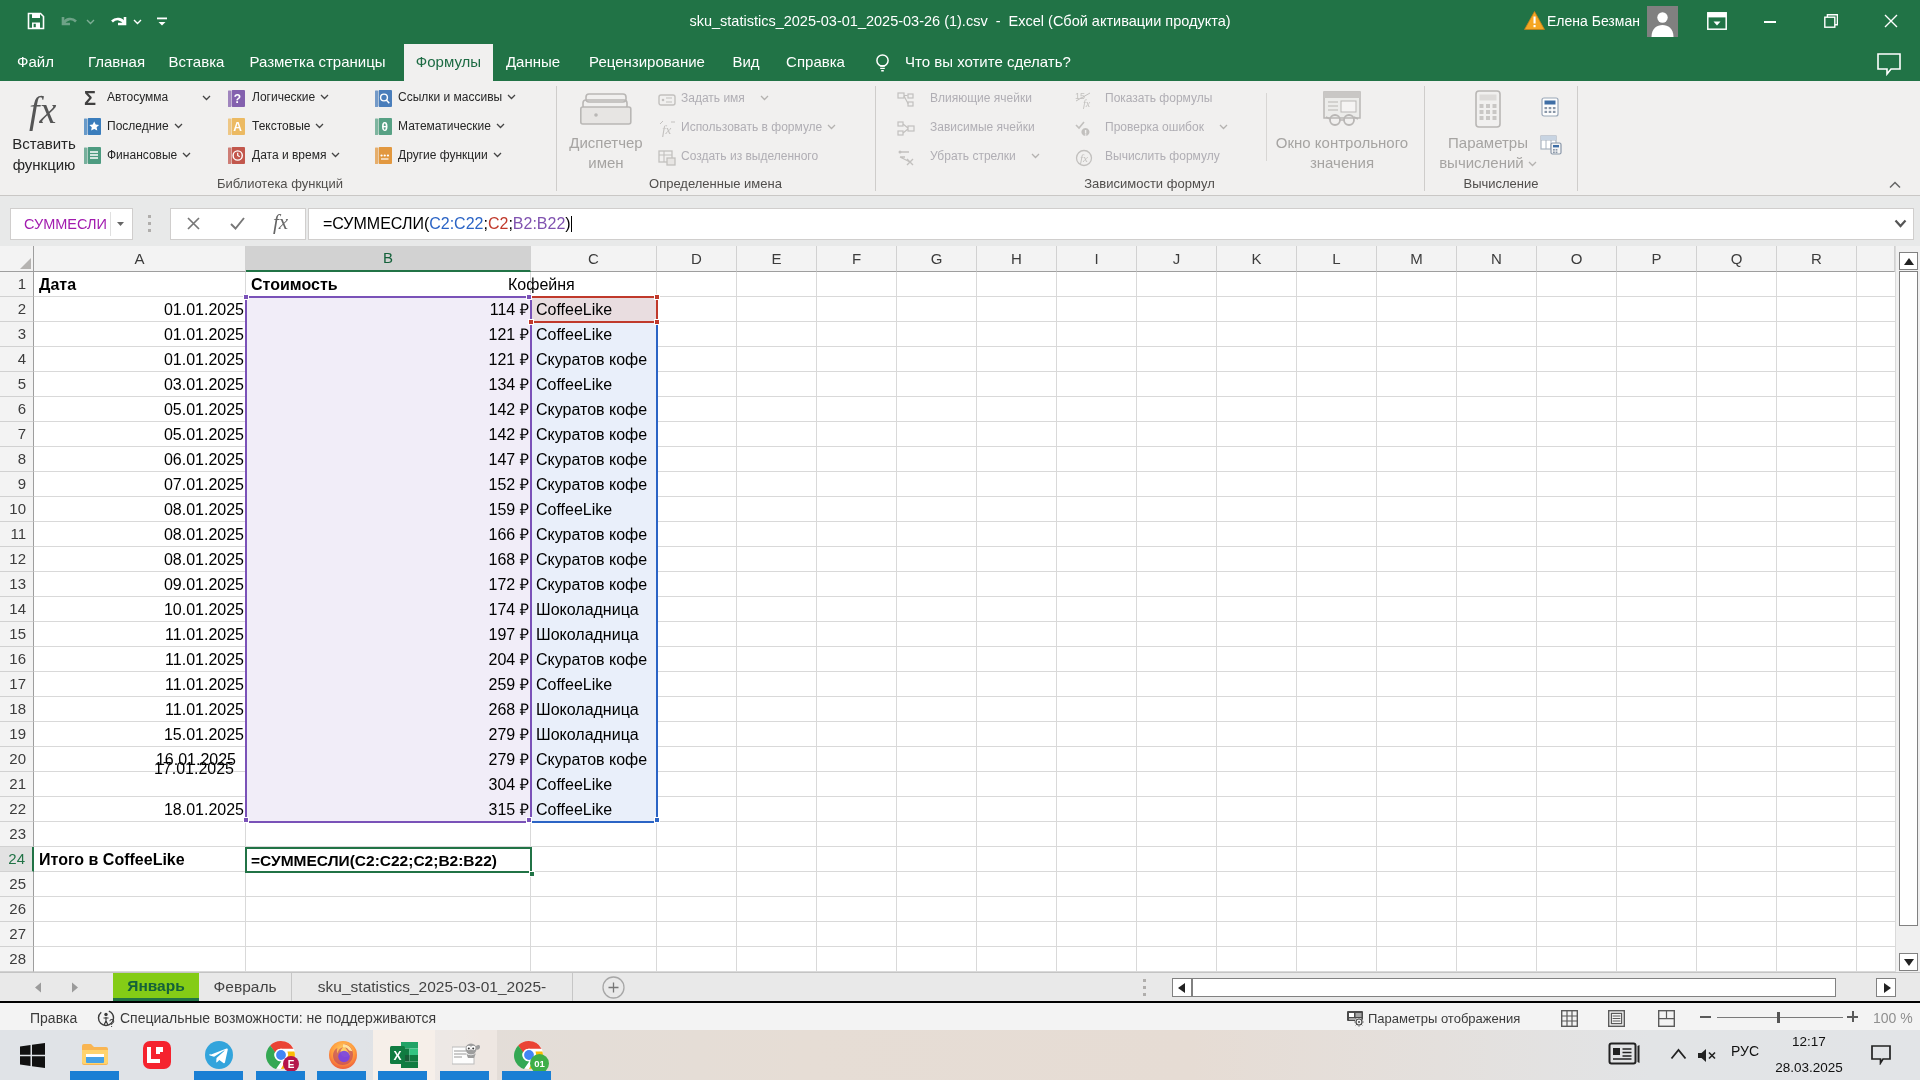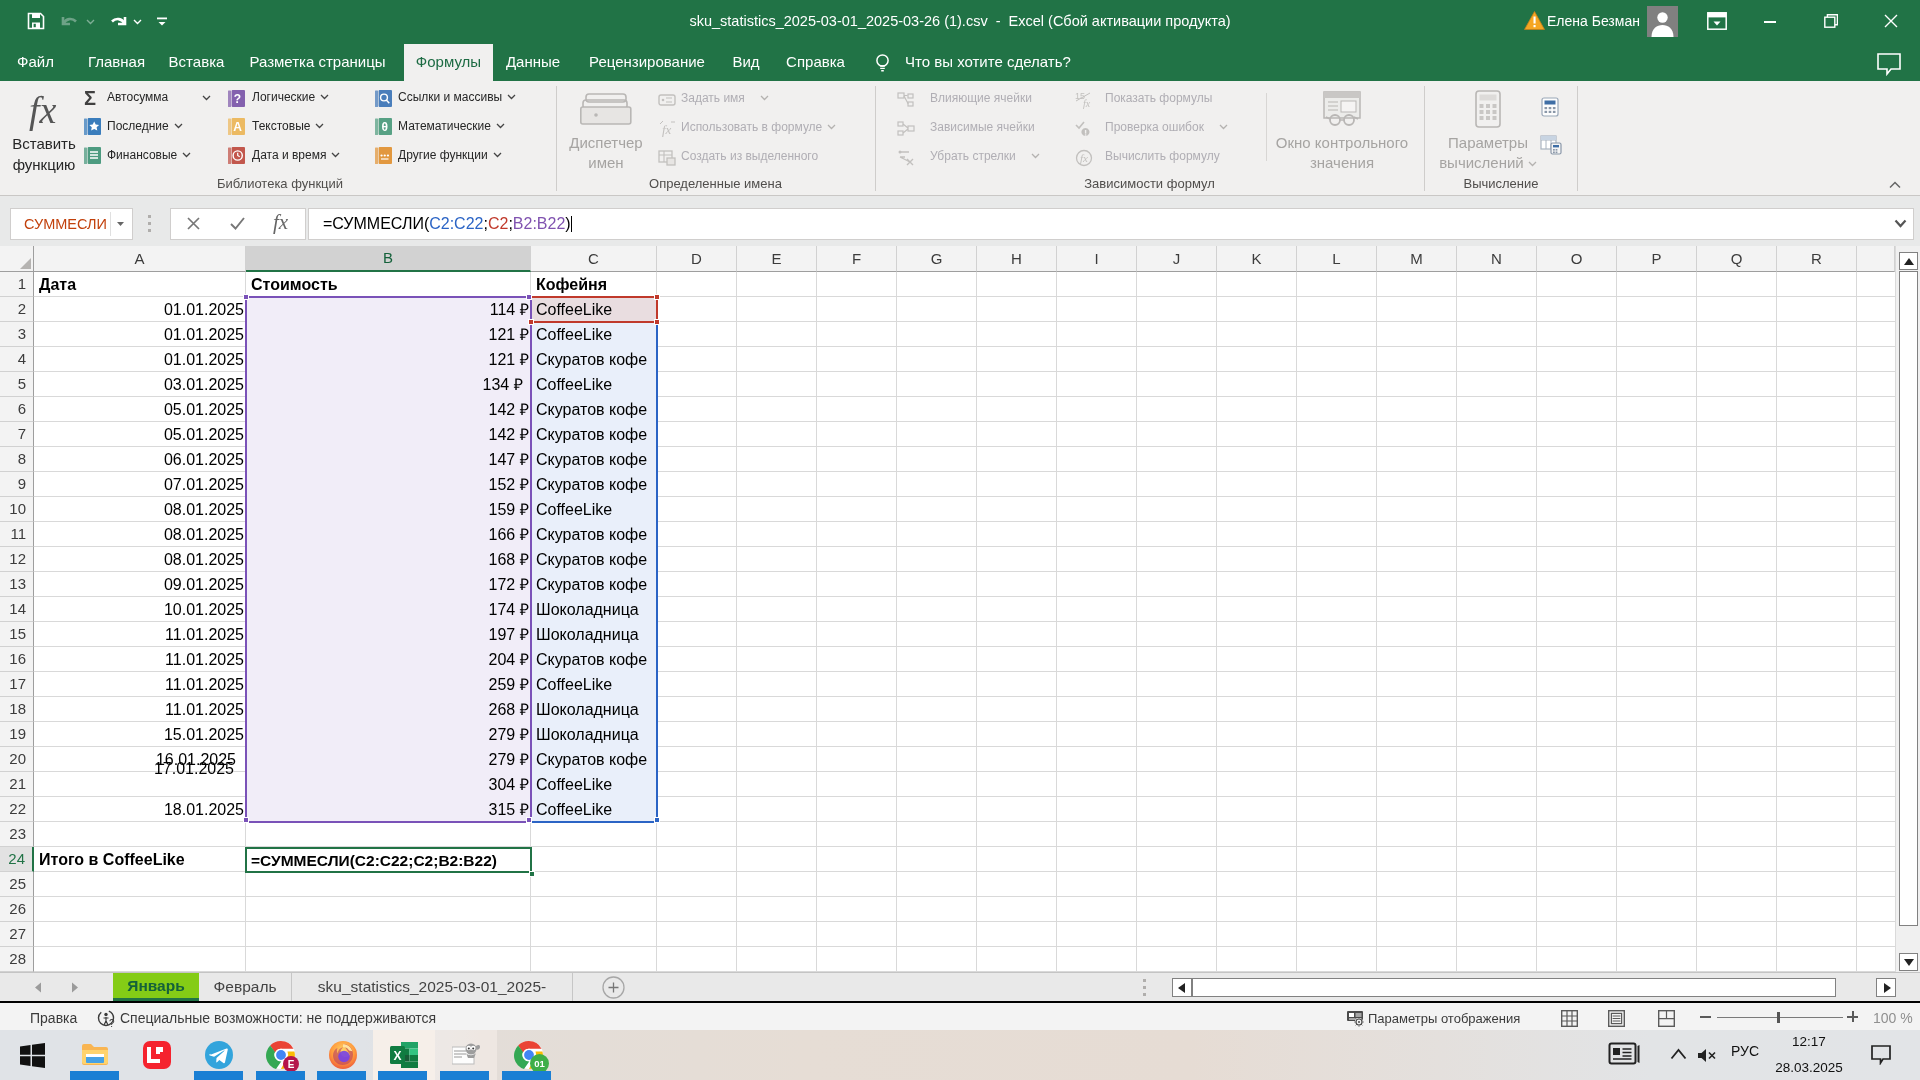--- a/index.html
+++ b/index.html
@@ -313,21 +313,21 @@
         </g>
       </svg>
 <div class="glabel" style="left:1424px;width:154px;">Вычисление</div>
 <div class="gsep" style="left:1577px;"></div>
 <svg class="abs" style="left:1888px;top:99px" width="14" height="10" viewBox="0 0 14 10">
         <path d="M2 7.5 L7 2.5 L12 7.5" fill="none" stroke="#666" stroke-width="1.5"></path>
       </svg>
 </div>
 <div class="abs" id="fbar">
 <div class="wbox" style="left:10px;top:12px;width:123px;height:32px;"></div>
-<div class="abs" style="left:24px;top:12px;height:32px;line-height:32px;font-size:14.5px;color:#c2410c;">СУММЕСЛИ</div>
+<div class="abs" style="left:24px;top:12px;height:32px;line-height:32px;font-size:14.5px;color:#a21caf;">СУММЕСЛИ</div>
 <svg class="abs" style="left:116px;top:25px" width="9" height="7" viewBox="0 0 9 7">
         <path d="M1 1 L4.5 5 L8 1" fill="#666"></path>
       </svg>
 <div class="abs" style="left:110px;top:16px;width:1px;height:24px;background:#e0e0e0;"></div>
 <svg class="abs" style="left:147px;top:19px" width="5" height="18" viewBox="0 0 5 18">
         <g fill="#b0aeac">
           <rect x="1" y="0" width="3" height="3"></rect>
           <rect x="1" y="7" width="3" height="3"></rect>
           <rect x="1" y="14" width="3" height="3"></rect>
         </g>
@@ -440,35 +440,35 @@
 <div class="vline" style="left:1376px;height:700px;"></div>
 <div class="vline" style="left:1456px;height:700px;"></div>
 <div class="vline" style="left:1536px;height:700px;"></div>
 <div class="vline" style="left:1616px;height:700px;"></div>
 <div class="vline" style="left:1696px;height:700px;"></div>
 <div class="vline" style="left:1776px;height:700px;"></div>
 <div class="vline" style="left:1856px;height:700px;"></div>
 
 <div class="cell" style="left:34px;top:26px;width:212px;padding-left:5px;font-weight:bold;">Дата</div>
 <div class="cell" style="left:246px;top:26px;width:285px;padding-left:5px;font-weight:bold;">Стоимость</div>
-<div class="cell" style="left:531px;top:26px;width:126px;padding-left:5px;font-weight:bold;">Кофейня</div>
+<div class="cell" style="left:503px;top:26px;width:126px;padding-left:5px;font-weight:normal;">Кофейня</div>
 <div class="abs" style="left:246px;top:51px;width:285px;height:525px;background:#f1edf8;"></div>
 <div class="abs" style="left:531px;top:51px;width:126px;height:525px;background:#e9effa;"></div>
 <div class="abs" style="left:531px;top:51px;width:126px;height:25px;background:#e9dde0;"></div>
 <div class="cell" style="left:34px;top:51px;width:212px;text-align:right;padding-right:2px;">01.01.2025</div>
 <div class="cell" style="left:246px;top:51px;width:285px;text-align:right;padding-right:2px;">114&nbsp;₽</div>
 <div class="cell" style="left:531px;top:51px;width:126px;padding-left:5px;">CoffeeLike</div>
 <div class="cell" style="left:34px;top:76px;width:212px;text-align:right;padding-right:2px;">01.01.2025</div>
 <div class="cell" style="left:246px;top:76px;width:285px;text-align:right;padding-right:2px;">121&nbsp;₽</div>
 <div class="cell" style="left:531px;top:76px;width:126px;padding-left:5px;">CoffeeLike</div>
 <div class="cell" style="left:34px;top:101px;width:212px;text-align:right;padding-right:2px;">01.01.2025</div>
 <div class="cell" style="left:246px;top:101px;width:285px;text-align:right;padding-right:2px;">121&nbsp;₽</div>
 <div class="cell" style="left:531px;top:101px;width:126px;padding-left:5px;">Скуратов кофе</div>
 <div class="cell" style="left:34px;top:126px;width:212px;text-align:right;padding-right:2px;">03.01.2025</div>
-<div class="cell" style="left:246px;top:126px;width:285px;text-align:right;padding-right:8px;">134&nbsp;₽</div>
+<div class="cell" style="left:246px;top:126px;width:285px;text-align:right;padding-right:2px;">134&nbsp;₽</div>
 <div class="cell" style="left:531px;top:126px;width:126px;padding-left:5px;">CoffeeLike</div>
 <div class="cell" style="left:34px;top:151px;width:212px;text-align:right;padding-right:2px;">05.01.2025</div>
 <div class="cell" style="left:246px;top:151px;width:285px;text-align:right;padding-right:2px;">142&nbsp;₽</div>
 <div class="cell" style="left:531px;top:151px;width:126px;padding-left:5px;">Скуратов кофе</div>
 <div class="cell" style="left:34px;top:176px;width:212px;text-align:right;padding-right:2px;">05.01.2025</div>
 <div class="cell" style="left:246px;top:176px;width:285px;text-align:right;padding-right:2px;">142&nbsp;₽</div>
 <div class="cell" style="left:531px;top:176px;width:126px;padding-left:5px;">Скуратов кофе</div>
 <div class="cell" style="left:34px;top:201px;width:212px;text-align:right;padding-right:2px;">06.01.2025</div>
 <div class="cell" style="left:246px;top:201px;width:285px;text-align:right;padding-right:2px;">147&nbsp;₽</div>
 <div class="cell" style="left:531px;top:201px;width:126px;padding-left:5px;">Скуратов кофе</div>

